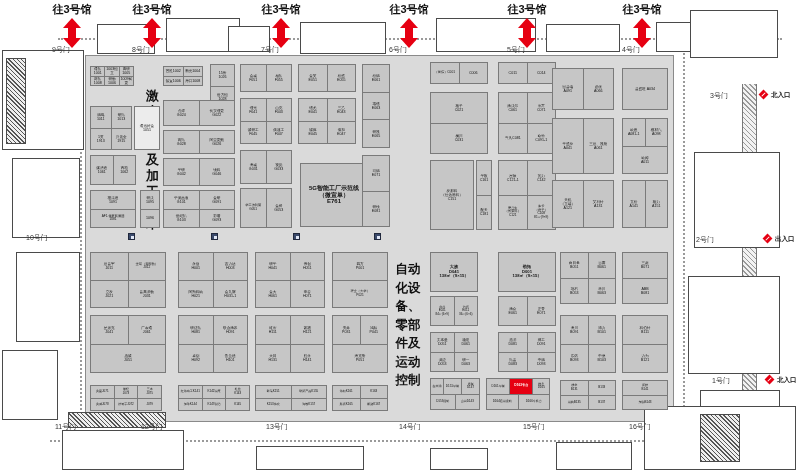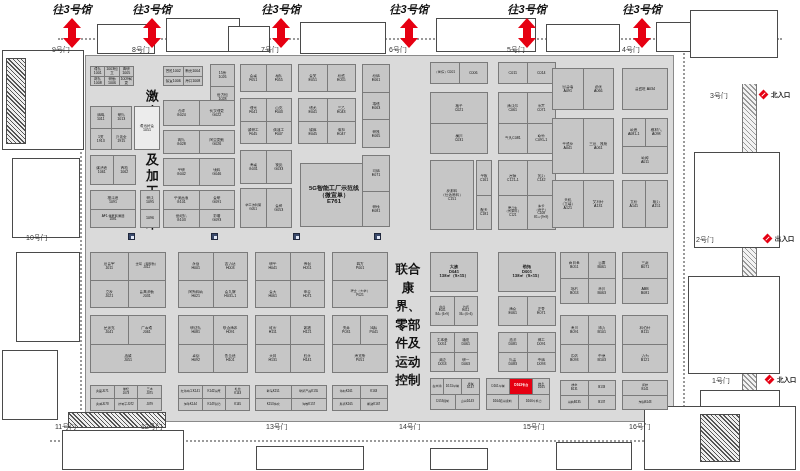--- a/index.html
+++ b/index.html
@@ -30,40 +30,40 @@
   .wall{position:absolute;border:0;}
   .wall.h{border-top:2px dotted #9a9a9a;height:0;}
   .wall.v{border-left:2px dotted #9a9a9a;width:0;}
   
   .varrow{position:absolute;width:18px;height:30px;}
   .varrow .tu{position:absolute;left:0;top:0;width:0;height:0;
      border-left:9px solid transparent;border-right:9px solid transparent;border-bottom:10px solid #e60012;}
   .varrow .td{position:absolute;left:0;bottom:0;width:0;height:0;
      border-left:9px solid transparent;border-right:9px solid transparent;border-top:10px solid #e60012;}
   .varrow .bar{position:absolute;left:5px;top:9px;width:8px;height:12px;background:#e60012;}
-  .toplabel{position:absolute;font-size:11px;font-weight:bold;color:#111;width:52px;text-align:center;font-style:italic;}
+  .toplabel{position:absolute;font-size:11px;font-weight:bold;color:#111;width:52px;text-align:center;}
   .gatelabel{position:absolute;font-size:7px;color:#333;white-space:nowrap;}
   .entlabel{position:absolute;font-size:6.5px;font-weight:bold;color:#111;white-space:nowrap;}
   .diamond{position:absolute;width:7px;height:7px;background:#e60012;transform:rotate(45deg);}
   .diamond .slit{position:absolute;left:3px;top:1px;width:1.2px;height:5px;background:#fff;}
   .marker{position:absolute;width:7px;height:7px;background:#3a4a6b;border:1px solid #20283c;box-sizing:border-box;}
   .marker .dot{position:absolute;left:1.5px;top:1.5px;width:3px;height:3px;background:#dfe6f5;}
 </style>
 </head>
 <body>
 
 <div id="plan">
   <div id="hall" style="left: 85px; top: 55px; width: 587px; height: 365px; background: rgb(218, 218, 218);"></div>
   <div class="hatchstrip" style="left:742px;top:84px;width:13px;height:316px;"></div>
   <div class="wall h" style="left:58px;top:38px;width:724px;"></div>
   <div class="wall h" style="left:50px;top:440px;width:742px;"></div>
   <div class="wall v" style="left:80px;top:52px;height:370px;"></div>
   <div class="wall v" style="left:683px;top:42px;height:400px;"></div>
   <div class="sec sec-laser">激光设备及加工技术</div>
-  <div class="sec sec-auto">联合康界、零部件及运动控制</div>
+  <div class="sec sec-auto">自动化设备、零部件及运动控制</div>
 <div class="bld" style="left: 97px; top: 24px; width: 58px; height: 30px;"></div>
     <div class="bld" style="left: 166px; top: 18px; width: 74px; height: 34px;"></div>
     <div class="bld" style="left: 228px; top: 26px; width: 42px; height: 26px;"></div>
     <div class="bld" style="left: 300px; top: 22px; width: 86px; height: 32px;"></div>
     <div class="bld" style="left: 436px; top: 18px; width: 100px; height: 34px;"></div>
     <div class="bld" style="left: 546px; top: 24px; width: 74px; height: 28px;"></div>
     <div class="bld" style="left: 656px; top: 22px; width: 60px; height: 30px;"></div>
     <div class="bld" style="left: 2px; top: 50px; width: 82px; height: 100px;"></div>
     <div class="bld hatch" style="left: 6px; top: 58px; width: 20px; height: 86px;"></div>
     <div class="bld" style="left: 12px; top: 158px; width: 68px; height: 80px;"></div>

